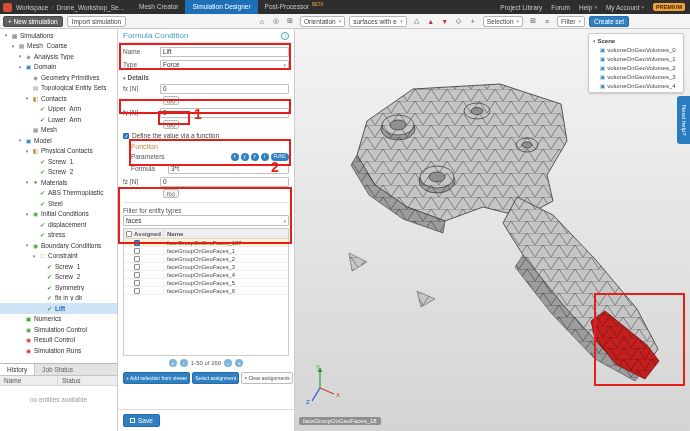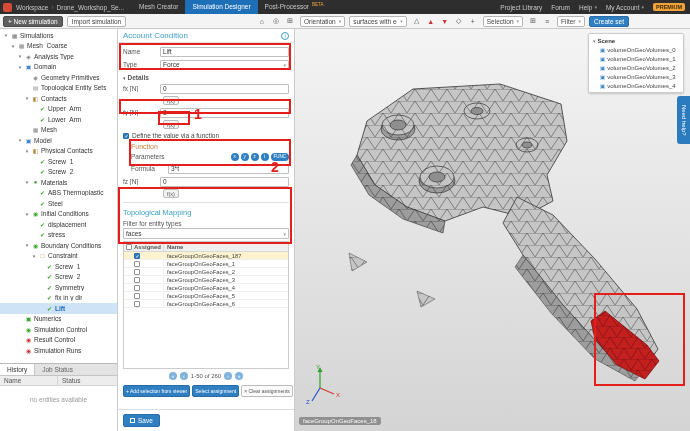--- a/index.html
+++ b/index.html
@@ -359,21 +359,21 @@
   </div>
   <div class="hhead">
     <div class="hname">Name</div>
     <div>Status</div>
   </div>
   <div class="hempty">no entities available</div>
 </div>
 
 <section id="panel">
   <div class="phead">
-    <span class="ptitle">Account Condition</span>
+    <span class="ptitle">Formula Condition</span>
     <span class="info-circ">i</span>
   </div>
   <div class="pbody">
     <div class="frow">
       <span class="flabel">Name</span>
       <input class="fin" value="Lift" style="">
     </div>
     <div class="frow">
       <span class="flabel">Type</span>
       <div class="fsel">
@@ -419,21 +419,20 @@
       <input class="fin" value="3*t" style="">
     </div>
     <div class="frow">
       <span class="flabel">fz [N]</span>
       <input class="fin" value="0" style="">
     </div>
     <div class="chip-row">
       <span class="chip">f(x)</span>
     </div>
     <div class="divider"></div>
-    <div class="topo-title">Topological Mapping</div>
     <div class="filter-label">Filter for entity types</div>
     <div class="fsel" style="flex:none;height:11px">
       <span>faces</span>
       <span class="caret">▾</span>
     </div>
     <div class="table">
       <div class="thead">
         <div class="th-assigned">
           <span class="cbox"></span>
           <span>Assigned</span>

